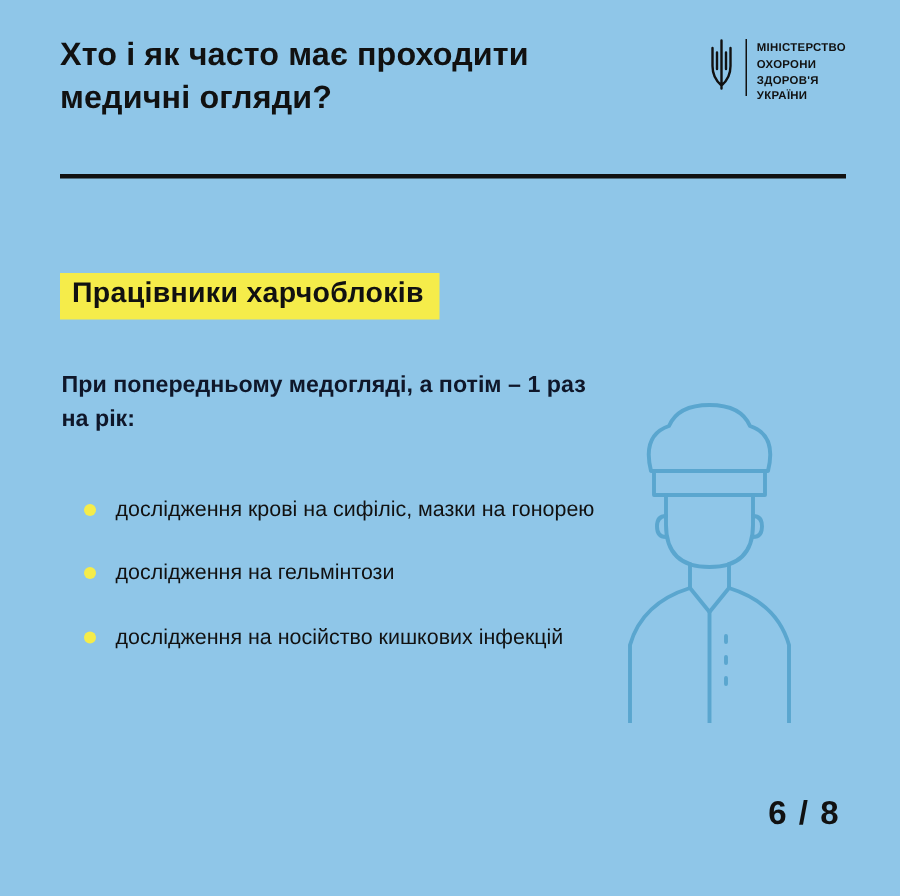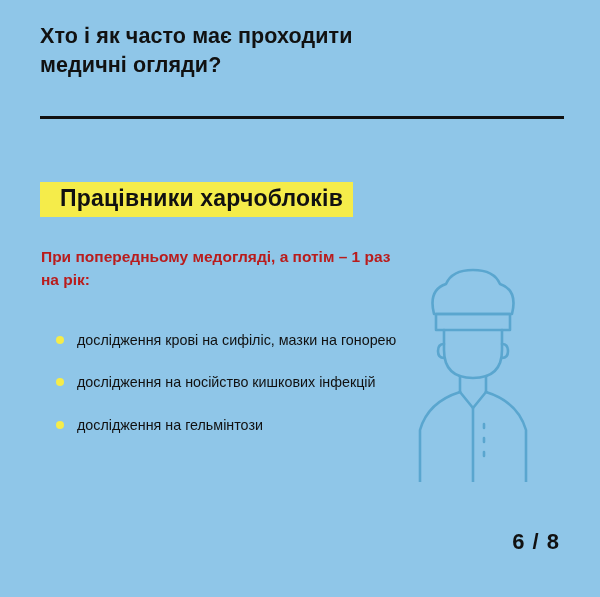--- a/index.html
+++ b/index.html
@@ -79,36 +79,36 @@
   
   .highlight-wrap {
     position: absolute;
     left: 40px;
     top: 182px;
   }
   .highlight {
     display: inline-block;
     background: #f5ec4a;
     color: #111;
-    font-size: 23px;
-    font-weight: bold;
-    padding: 4px 10px 6px 20px;
+    font-size: 19px;
+    font-weight: bold;
+    padding: 4px 10px 6px 8px;
     line-height: 1.1;
     letter-spacing: 0.2px;
   }
 
   
   .intro {
     position: absolute;
     left: 41px;
     top: 246px;
     font-size: 15.5px;
     font-weight: bold;
     line-height: 1.48;
-    color: #b91c1c;
+    color: #0f172a;
     width: 360px;
   }
 
   
   .bullets {
     position: absolute;
     left: 41px;
     top: 318px;
     width: 352px;
     list-style: none;
@@ -155,34 +155,46 @@
   }
 </style>
 </head>
 <body>
 
 <div class="slide">
 
   <div class="header">
     <div class="header-title">Хто і як часто має проходити медичні огляди?</div>
 
+    <div class="logo">
+      <svg class="logo-trident" viewBox="0 0 16 34">
+        <path d="M8 1 L8 33 M2 6 L2 18 Q2 26 8 31 Q14 26 14 18 L14 6 M5 9 L5 20 M11 9 L11 20" stroke="#111" stroke-width="1.6" fill="none" stroke-linecap="round"></path>
+      </svg>
+      <div class="logo-divider"></div>
+      <div class="logo-text">
+        <div>МІНІСТЕРСТВО</div>
+        <div>ОХОРОНИ</div>
+        <div>ЗДОРОВ'Я</div>
+        <div>УКРАЇНИ</div>
+      </div>
+    </div>
   </div>
 
   <div class="rule"></div>
 
   <div class="highlight-wrap">
     <span class="highlight">Працівники харчоблоків</span>
   </div>
 
   <div class="intro">При попередньому медогляді, а потім – 1 раз на рік:</div>
 
   <ul class="bullets">
     <li>дослідження крові на сифіліс, мазки на гонорею</li>
+    <li>дослідження на гельмінтози</li>
     <li>дослідження на носійство кишкових інфекцій</li>
-    <li>дослідження на гельмінтози</li>
   </ul>
 
   <svg class="illustration" viewBox="0 0 170 220">
     <g fill="none" stroke="#5aa6cf" stroke-width="2.6" stroke-linecap="round" stroke-linejoin="round">
 
       <path d="M46 52 Q40 28 58 22 Q64 8 85 8 Q106 8 112 22 Q130 28 124 52 Z"></path>
 
       <path d="M48 52 L122 52 L122 68 L48 68 Z"></path>
 
       <path d="M56 68 L56 88 Q56 116 85 116 Q114 116 114 88 L114 68"></path>

